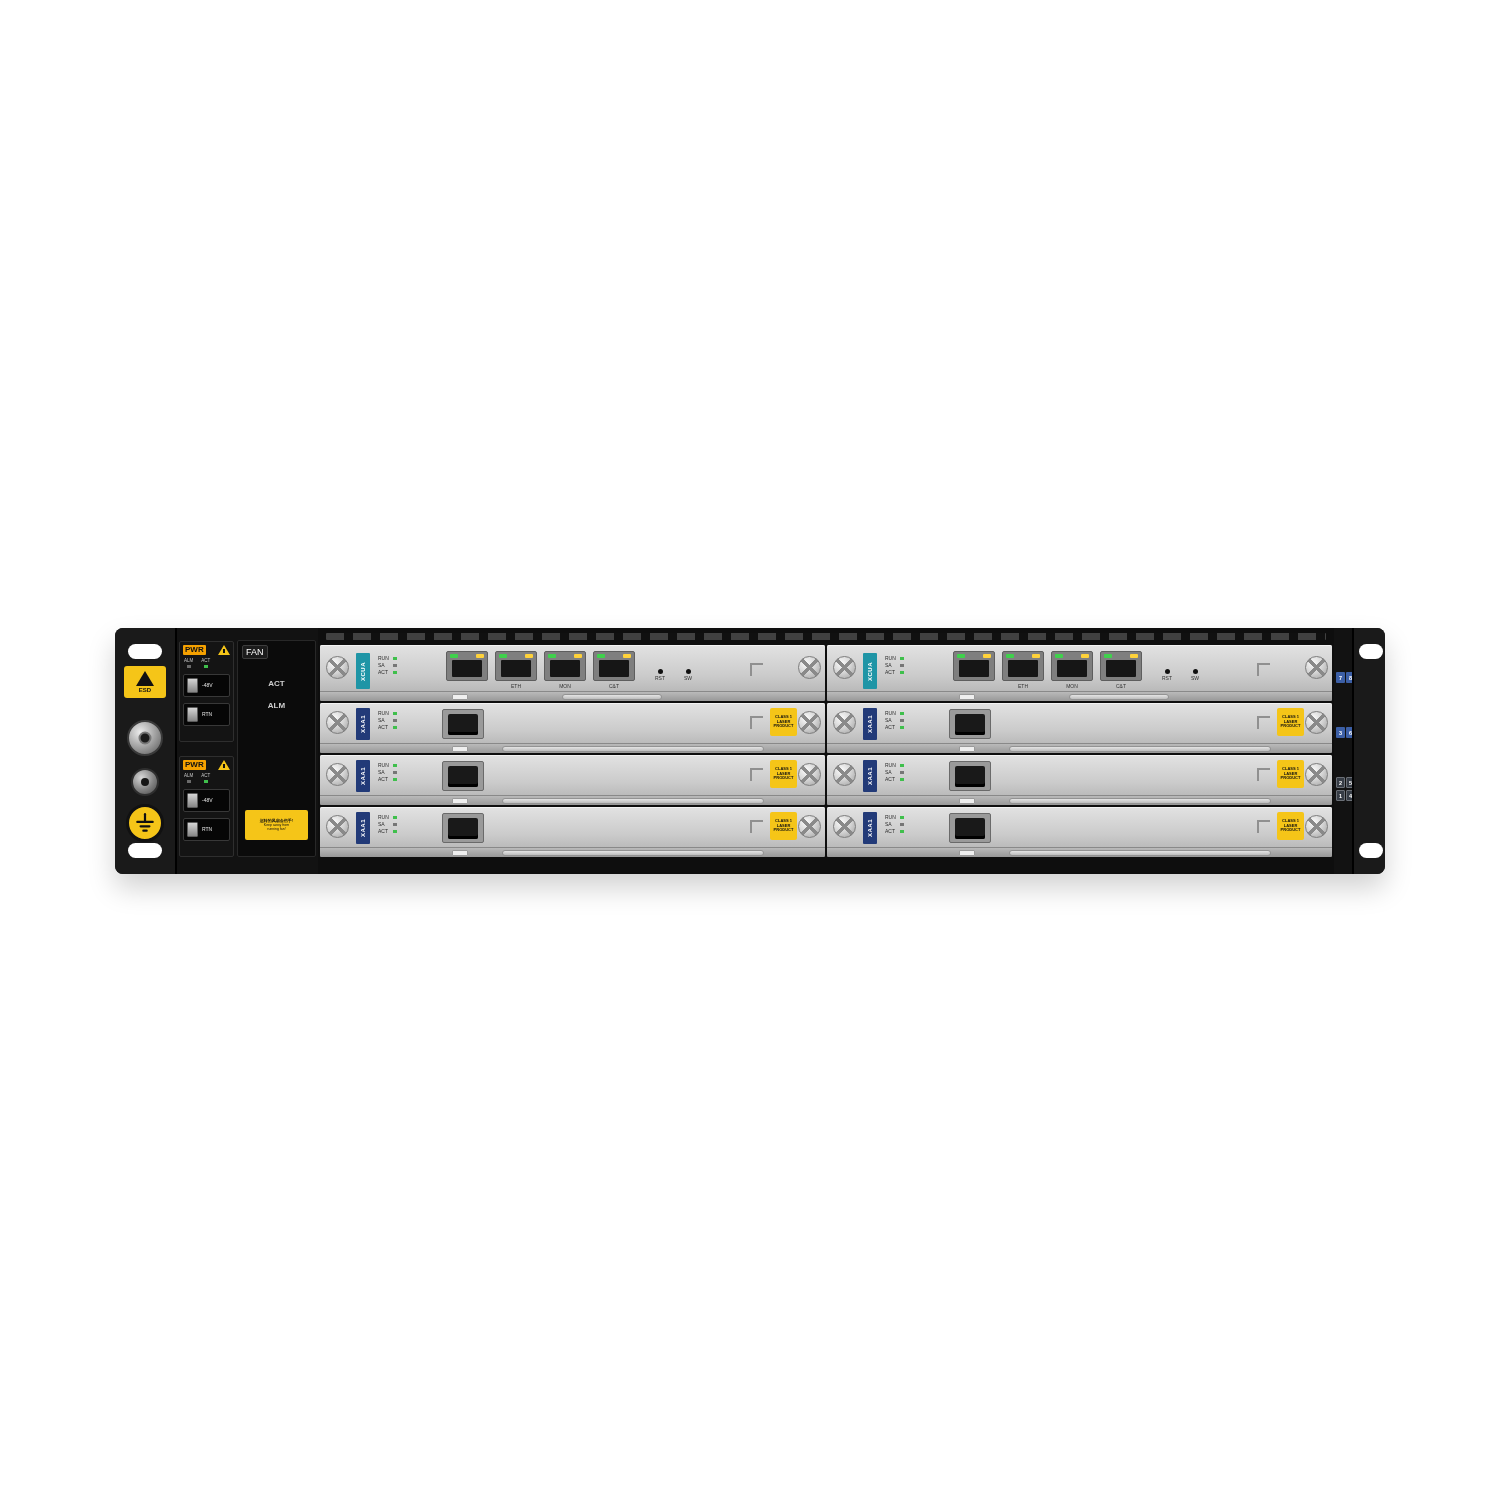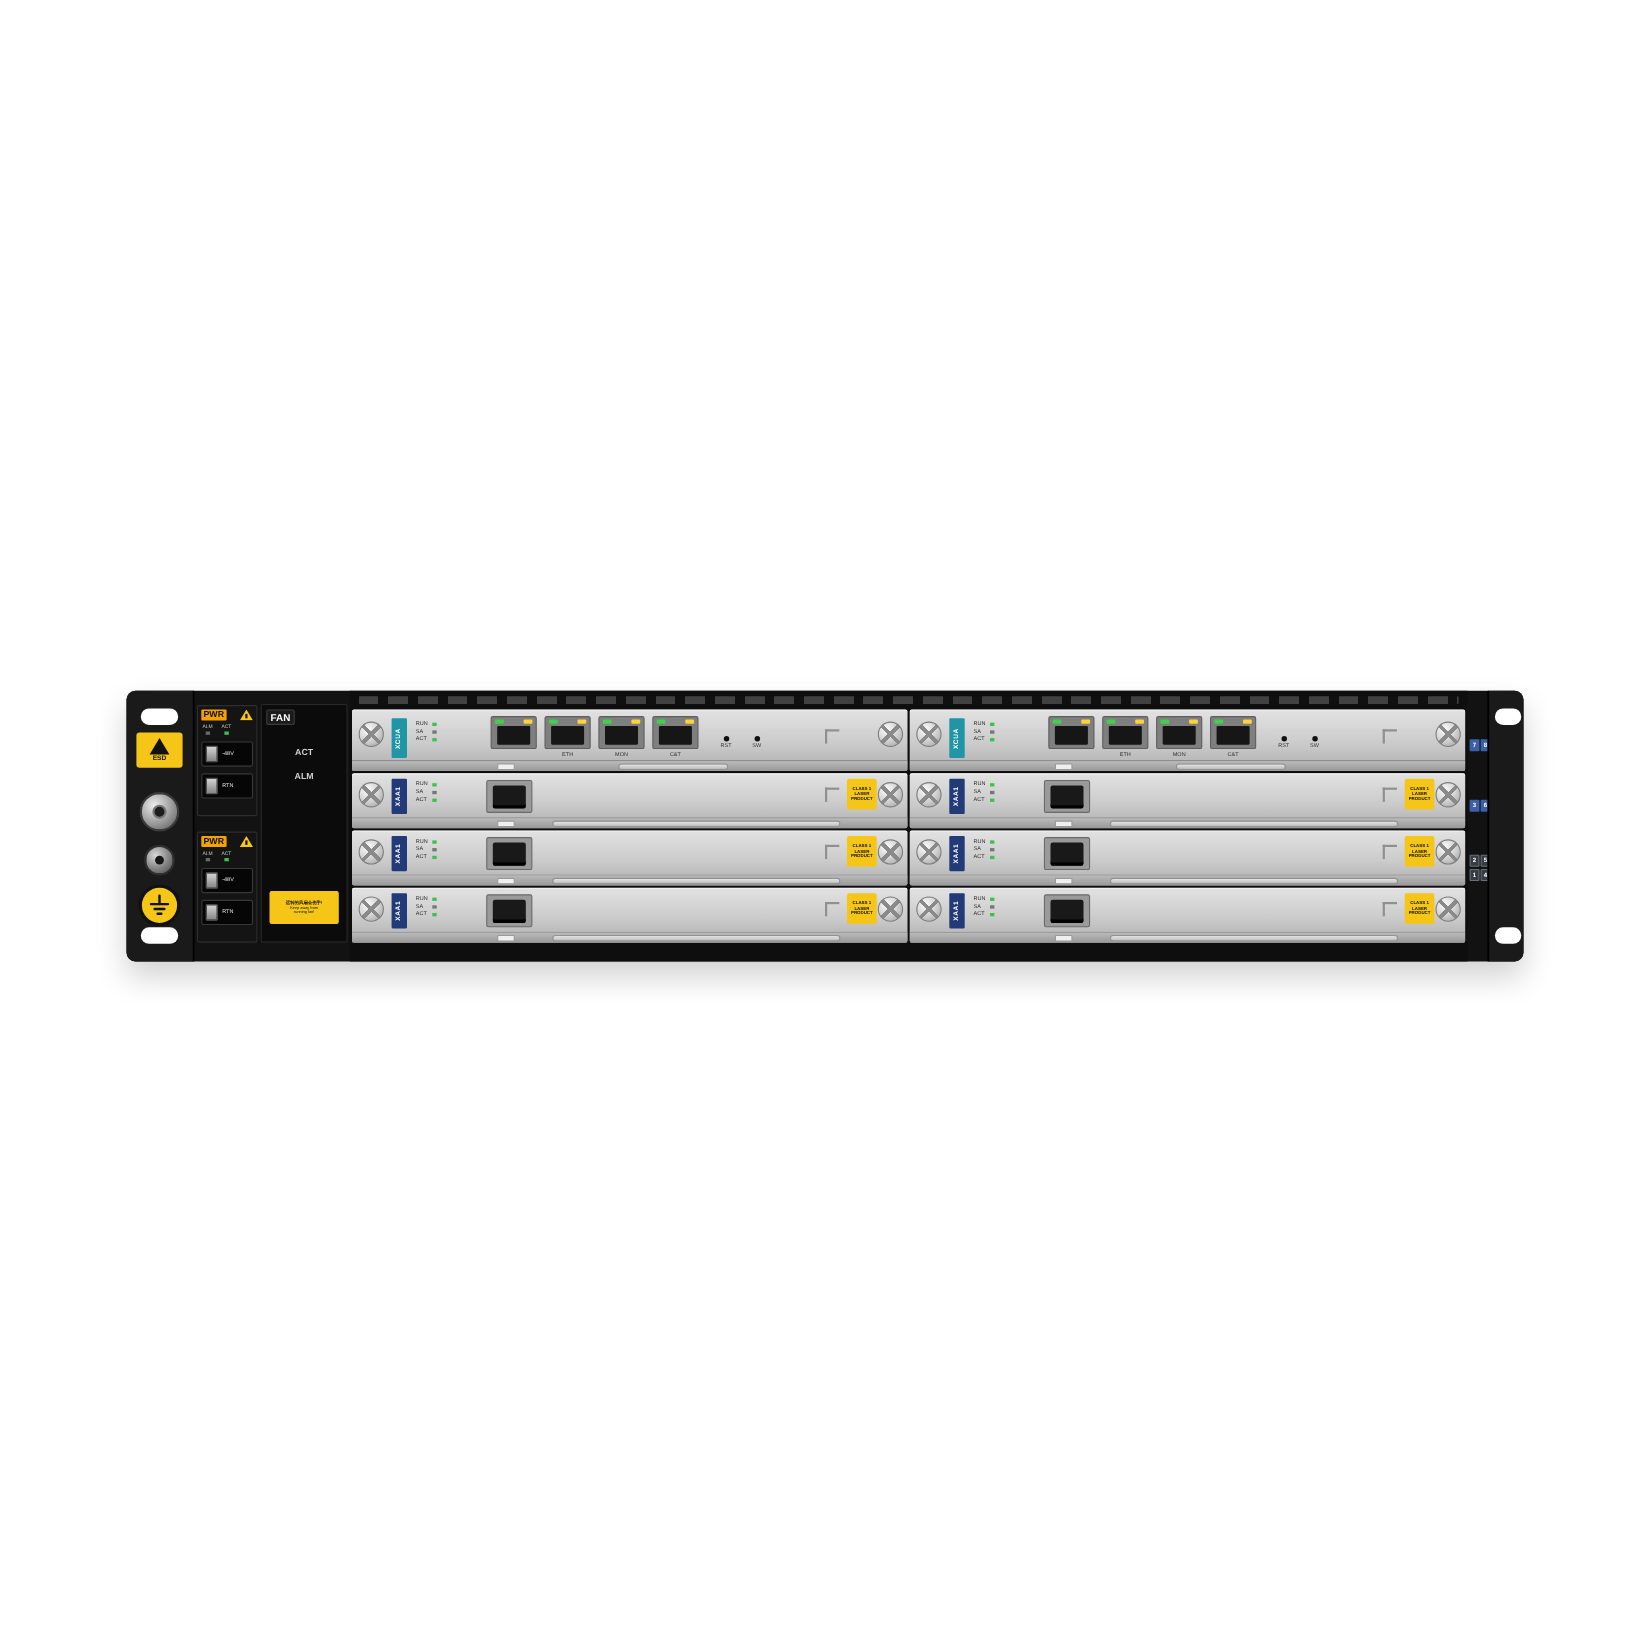--- a/index.html
+++ b/index.html
@@ -46,21 +46,21 @@
   .pled-alm { background:#6a6a6a; } .pled-act { background:#3fbf4c; }
   .term { position:relative; margin:6px 3px 0 3px; height:23px; background:#060606; border:1px solid #383838;
           border-radius:2px; display:flex; align-items:center; gap:4px; padding:2px 3px; }
   .term-screw { width:11px; height:15px; background:linear-gradient(180deg,#d4d4d4,#868686); border-radius:1px; border:1px solid #5c5c5c; }
   .term-lab { font-size:5px; color:#e3e3e3; }
 
   
   .fan { position:absolute; left:122px; top:12px; width:79px; height:217px; background:#0b0b0b;
          border:1px solid #282828; border-radius:2px; }
   .fan-badge { position:absolute; left:4px; top:4px; background:#1b1b1b; border:1px solid #3d3d3d; border-radius:2px;
-               color:#fff; font-size:9px; font-weight:bold; line-height:12px; padding:0 3px; }
+               color:#fff; font-size:9px; font-weight:normal; line-height:12px; padding:0 3px; }
   .fan-act { position:absolute; left:0; top:38px; width:100%; text-align:center; color:#cfcfcf; font-size:8px; font-weight:bold; }
   .fan-alm { position:absolute; left:0; top:60px; width:100%; text-align:center; color:#cfcfcf; font-size:8px; font-weight:bold; }
   .fan-warn { position:absolute; left:7px; bottom:16px; width:63px; height:30px; background:#f5c518; border-radius:2px;
               display:flex; flex-direction:column; align-items:center; justify-content:center; gap:1px; padding:1px; }
   .fan-warn .w1 { font-size:4px; font-weight:bold; color:#111; line-height:1; }
   .fan-warn .w2, .fan-warn .w3 { font-size:3.5px; color:#111; line-height:1; }
 
   
   .cage { position:absolute; left:203px; top:0; width:1016px; height:246px; background:#0e0e0e; }
   .vents { position:absolute; left:8px; top:5px; width:1000px; height:7px;

